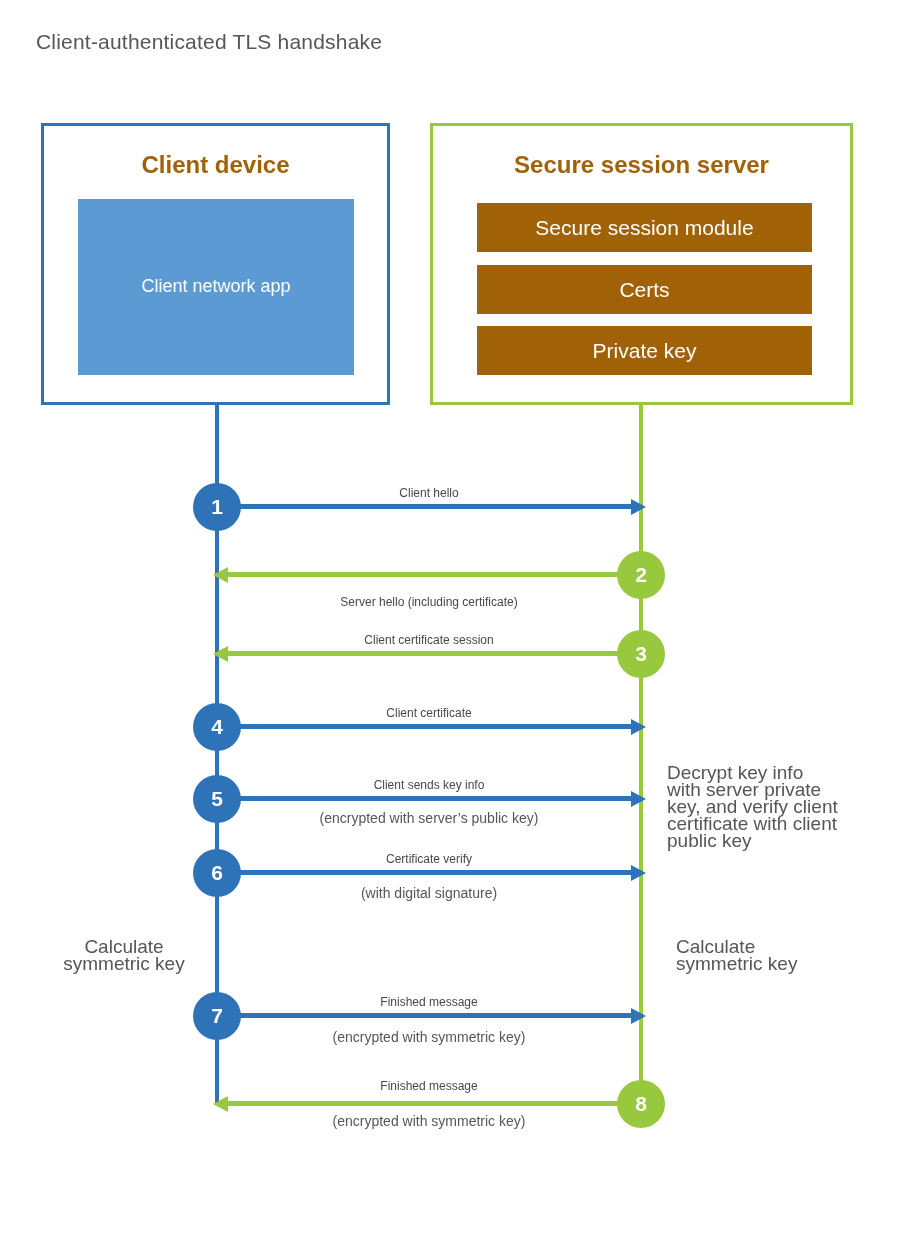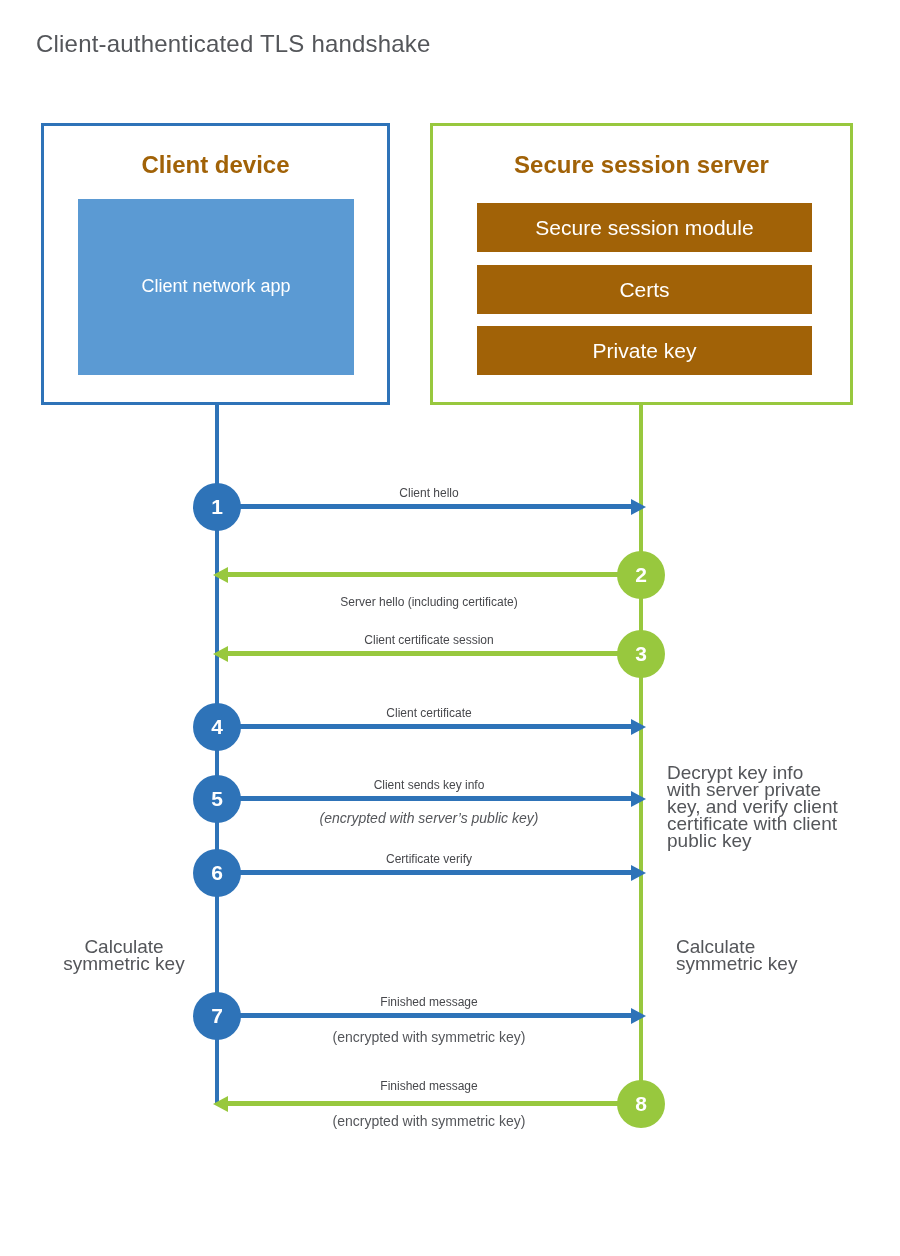--- a/index.html
+++ b/index.html
@@ -5,21 +5,21 @@
   html,body{margin:0;padding:0;background:#ffffff;}
   #canvas{
     position:relative;width:900px;height:1256px;background:#ffffff;overflow:hidden;
     font-family:"Liberation Sans","DejaVu Sans",sans-serif;color:#3f4044;
   }
   .abs{position:absolute;}
 
   
   #page-title{
     left:36px;top:30px;width:700px;
-    font-size:24px;font-weight:300;color:#54565a;letter-spacing:.2px;
+    font-size:21px;font-weight:300;color:#54565a;letter-spacing:.2px;
   }
 
   
   .actor-box{box-sizing:border-box;background:#fff;}
   #client-box{left:41px;top:123px;width:349px;height:282px;border:3px solid #2e73b8;}
   #server-box{left:430px;top:123px;width:423px;height:282px;border:3px solid #98c83e;}
   .actor-title{
     position:absolute;left:0;top:25px;width:100%;text-align:center;
     font-size:24px;font-weight:700;color:#a16207;
   }
@@ -113,26 +113,27 @@
 
   <div class="msg-label" style="top:703px;">Client certificate</div>
   <div class="shaft blue" style="left:217px;top:724px;width:416px;"></div>
   <div class="head right blue" style="left:631px;top:719px;"></div>
   <div class="circle blue" style="left:193px;top:703px;">4</div>
 
   <div class="msg-label" style="top:775px;">Client sends key info</div>
   <div class="shaft blue" style="left:217px;top:796px;width:416px;"></div>
   <div class="head right blue" style="left:631px;top:791px;"></div>
   <div class="circle blue" style="left:193px;top:775px;">5</div>
-  <div class="msg-sublabel" style="top:810px;font-style:italic;">(encrypted with server’s public key)</div>
+  <div class="msg-sublabel" style="top:810px;">(encrypted with server’s public key)</div>
 
   <div class="msg-label" style="top:849px;">Certificate verify</div>
   <div class="shaft blue" style="left:217px;top:870px;width:416px;"></div>
   <div class="head right blue" style="left:631px;top:865px;"></div>
   <div class="circle blue" style="left:193px;top:849px;">6</div>
+  <div class="msg-sublabel" style="top:885px;">(with digital signature)</div>
 
   <div class="msg-label" style="top:992px;">Finished message</div>
   <div class="shaft blue" style="left:217px;top:1013px;width:416px;"></div>
   <div class="head right blue" style="left:631px;top:1008px;"></div>
   <div class="circle blue" style="left:193px;top:992px;">7</div>
   <div class="msg-sublabel" style="top:1029px;">(encrypted with symmetric key)</div>
 
   <div class="msg-label" style="top:1076px;">Finished message</div>
   <div class="shaft green" style="left:227px;top:1101px;width:414px;"></div>
   <div class="head left green" style="left:213px;top:1096px;"></div>

